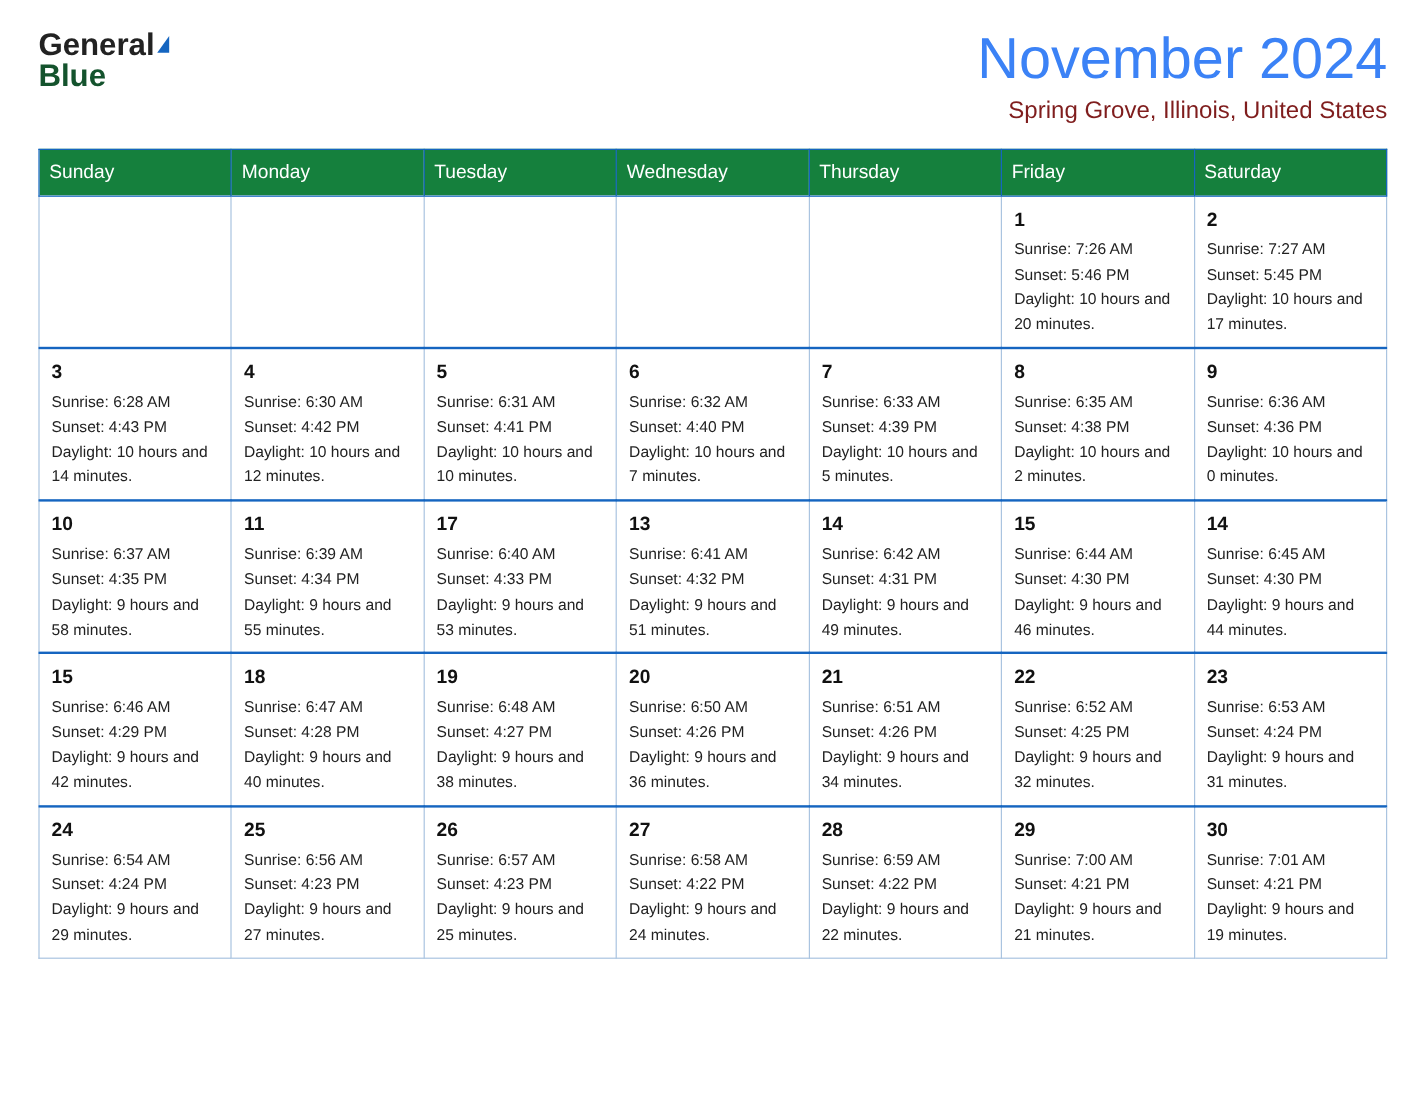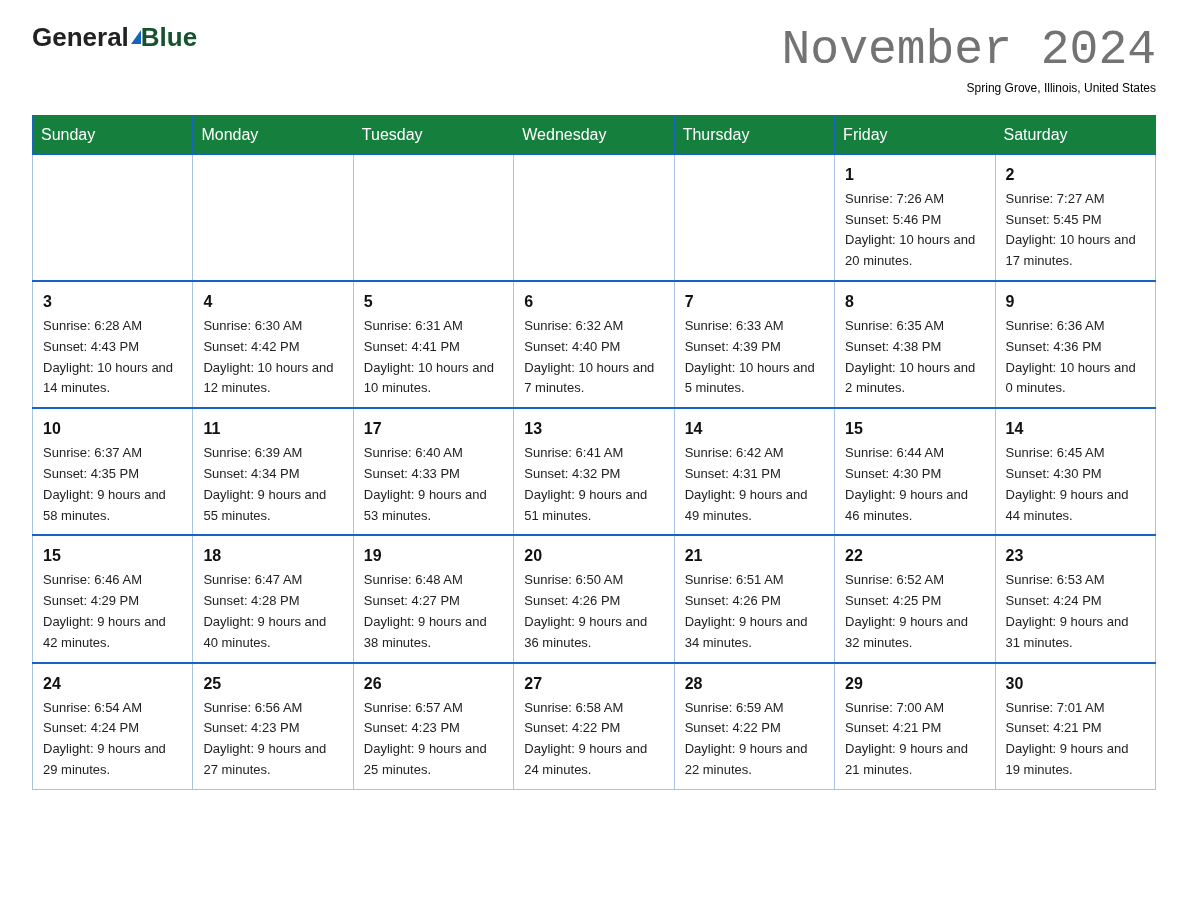--- a/index.html
+++ b/index.html
@@ -10,21 +10,21 @@
       color: #222;
     }
     .header {
       display: flex;
       justify-content: space-between;
       align-items: flex-start;
       margin-bottom: 20px;
     }
     .logo {
       display: flex;
-      flex-direction: row;
+      flex-direction: column;
       align-items: flex-start;
     }
     .logo-text-general {
       font-size: 26px;
       font-weight: bold;
       color: #222;
       line-height: 1;
     }
     .logo-text-blue {
       font-size: 26px;
@@ -44,27 +44,26 @@
     .logo-row {
       display: flex;
       align-items: center;
     }
     .title-block {
       text-align: right;
     }
     .month-title {
       font-size: 48px;
       font-weight: normal;
-      color: #737373;
+      color: #3b82f6;
       line-height: 1.1;
-      font-family: Liberation Mono, monospace;
     }
     .location {
-      font-size: 12px;
-      color: #000000;
+      font-size: 20px;
+      color: #7f1d1d;
       margin-top: 4px;
     }
     .calendar {
       width: 100%;
       border-collapse: collapse;
       border: 1.5px solid #1565c0;
     }
     .calendar thead tr th {
       background-color: #15803d;
       color: #fff;

